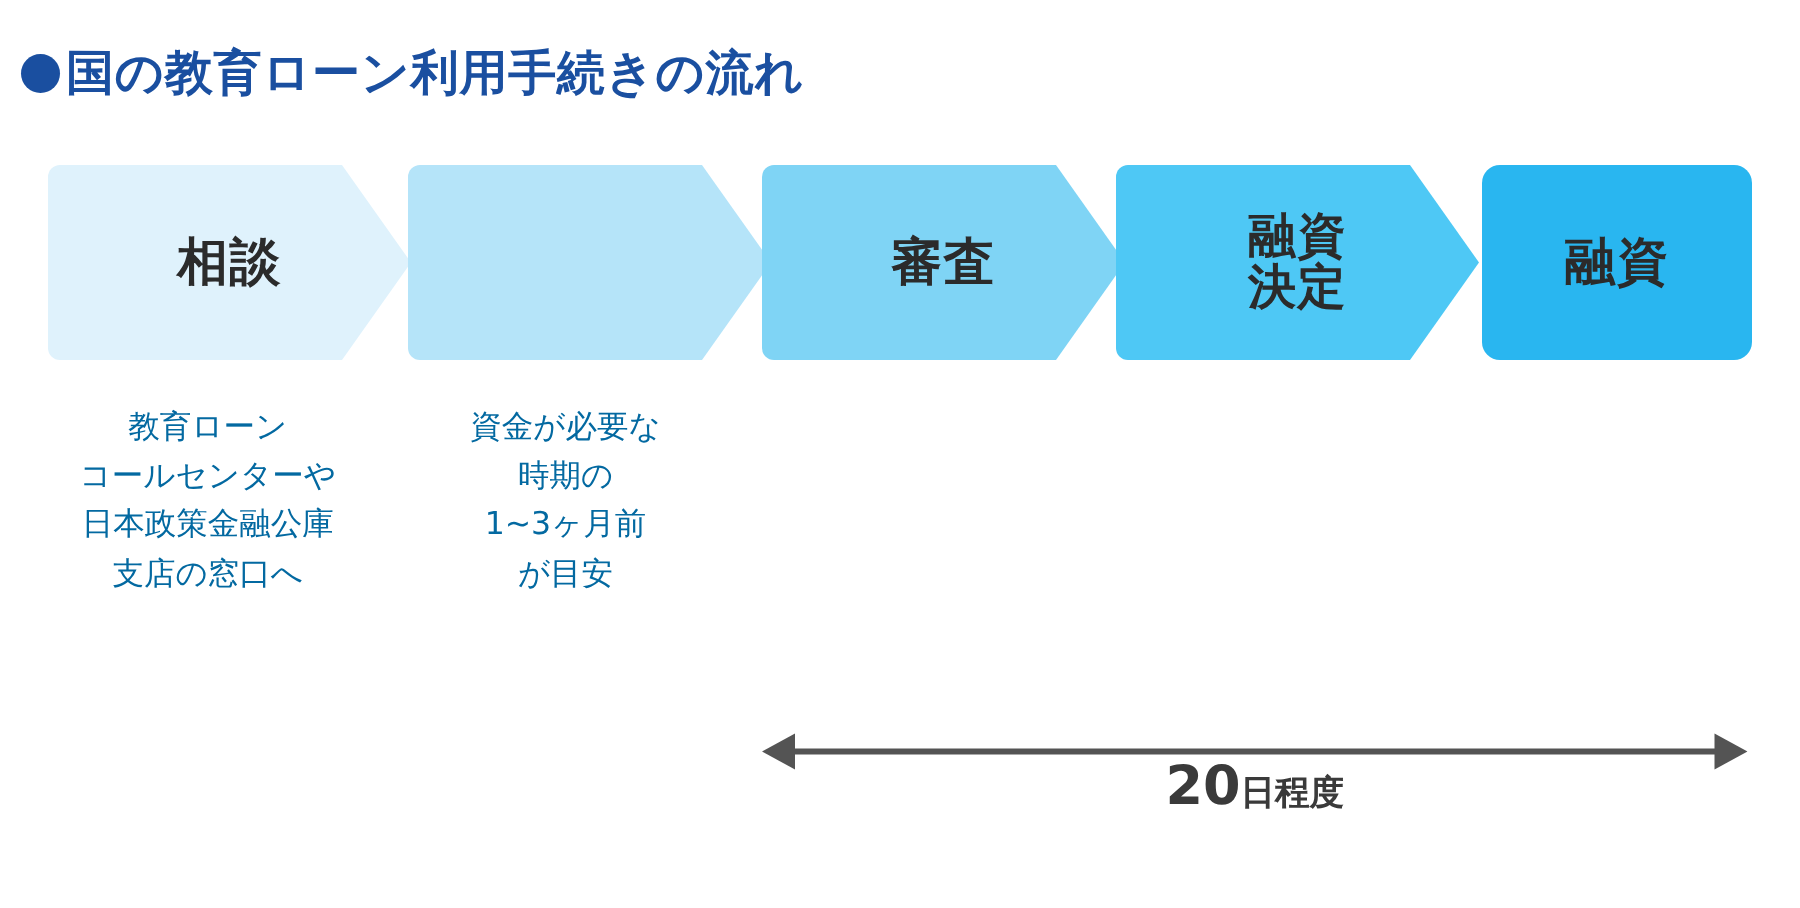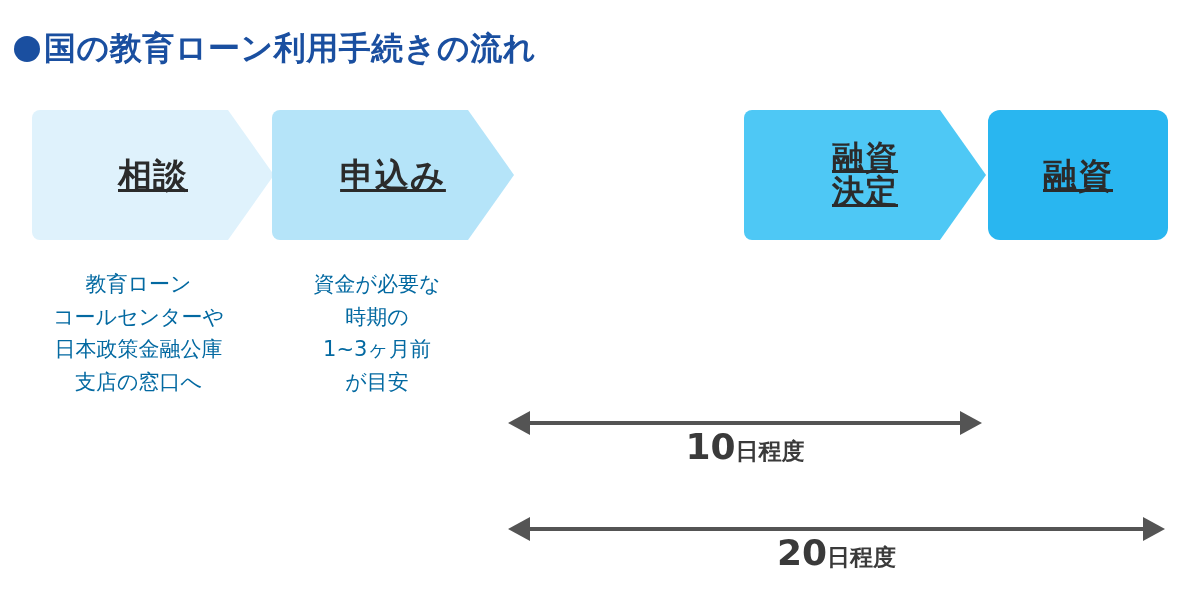--- a/index.html
+++ b/index.html
@@ -74,21 +74,20 @@
   .step-label {
     position: relative;
     z-index: 2;
     font-size: 34px;
     font-weight: bold;
     color: #2b2b2b;
     text-align: center;
     line-height: 1.08;
     letter-spacing: 1px;
     white-space: pre-line;
-    text-decoration: underline;
   }
   .step-label.two-line {
     font-size: 32px;
     line-height: 1.05;
   }
 
   
   .caption {
     position: absolute;
     font-size: 21px;
@@ -142,23 +141,28 @@
       <svg class="step-shape" viewBox="0 0 242 130" preserveAspectRatio="none">
         <path d="M8,0 H196 L242,65 L196,130 H8 A8,8 0 0 1 0,122 V8 A8,8 0 0 1 8,0 Z" fill="#dff2fc"></path>
       </svg>
       <span class="step-label">相談</span>
     </div>
 
     <div class="step" style="left:272px; width:242px;">
       <svg class="step-shape" viewBox="0 0 242 130" preserveAspectRatio="none">
         <path d="M8,0 H196 L242,65 L196,130 H8 A8,8 0 0 1 0,122 V8 A8,8 0 0 1 8,0 Z" fill="#b5e4f9"></path>
       </svg>
-      <span class="step-label">申込み</span>
-    </div>
-
+    </div>
+
+    <div class="step" style="left:508px; width:242px;">
+      <svg class="step-shape" viewBox="0 0 242 130" preserveAspectRatio="none">
+        <path d="M8,0 H196 L242,65 L196,130 H8 A8,8 0 0 1 0,122 V8 A8,8 0 0 1 8,0 Z" fill="#7fd4f5"></path>
+      </svg>
+      <span class="step-label">審査</span>
+    </div>
 
     <div class="step" style="left:744px; width:242px;">
       <svg class="step-shape" viewBox="0 0 242 130" preserveAspectRatio="none">
         <path d="M8,0 H196 L242,65 L196,130 H8 A8,8 0 0 1 0,122 V8 A8,8 0 0 1 8,0 Z" fill="#4ec8f5"></path>
       </svg>
       <span class="step-label two-line">融資
 決定</span>
     </div>
 
     <div class="step" style="left:988px; width:180px;">
@@ -174,32 +178,22 @@
 コールセンターや
 日本政策金融公庫
 支店の窓口へ</div>
 
   <div class="caption" style="left:262px; top:268px; width:230px;">資金が必要な
 時期の
 1~3ヶ月前
 が目安</div>
 
 
-  <div class="duration" style="left:508px; top:406px; width:474px; height:70px;">
-    <svg width="474" height="34" viewBox="0 0 474 34">
-      <line x1="20" y1="17" x2="454" y2="17" stroke="#545454" stroke-width="4"></line>
-      <polygon points="0,17 22,5 22,29" fill="#545454"></polygon>
-      <polygon points="474,17 452,5 452,29" fill="#545454"></polygon>
-    </svg>
-    <div class="duration-label">
-      <span class="dur-num">10</span><span class="dur-unit">日程度</span>
-    </div>
-  </div>
-
-  <div class="duration" style="left:508px; top:512px; width:657px; height:70px;">
+
+  <div class="duration" style="left:508px; top:484px; width:657px; height:70px;">
     <svg width="657" height="34" viewBox="0 0 657 34">
       <line x1="20" y1="17" x2="637" y2="17" stroke="#545454" stroke-width="4"></line>
       <polygon points="0,17 22,5 22,29" fill="#545454"></polygon>
       <polygon points="657,17 635,5 635,29" fill="#545454"></polygon>
     </svg>
     <div class="duration-label">
       <span class="dur-num">20</span><span class="dur-unit">日程度</span>
     </div>
   </div>
 

